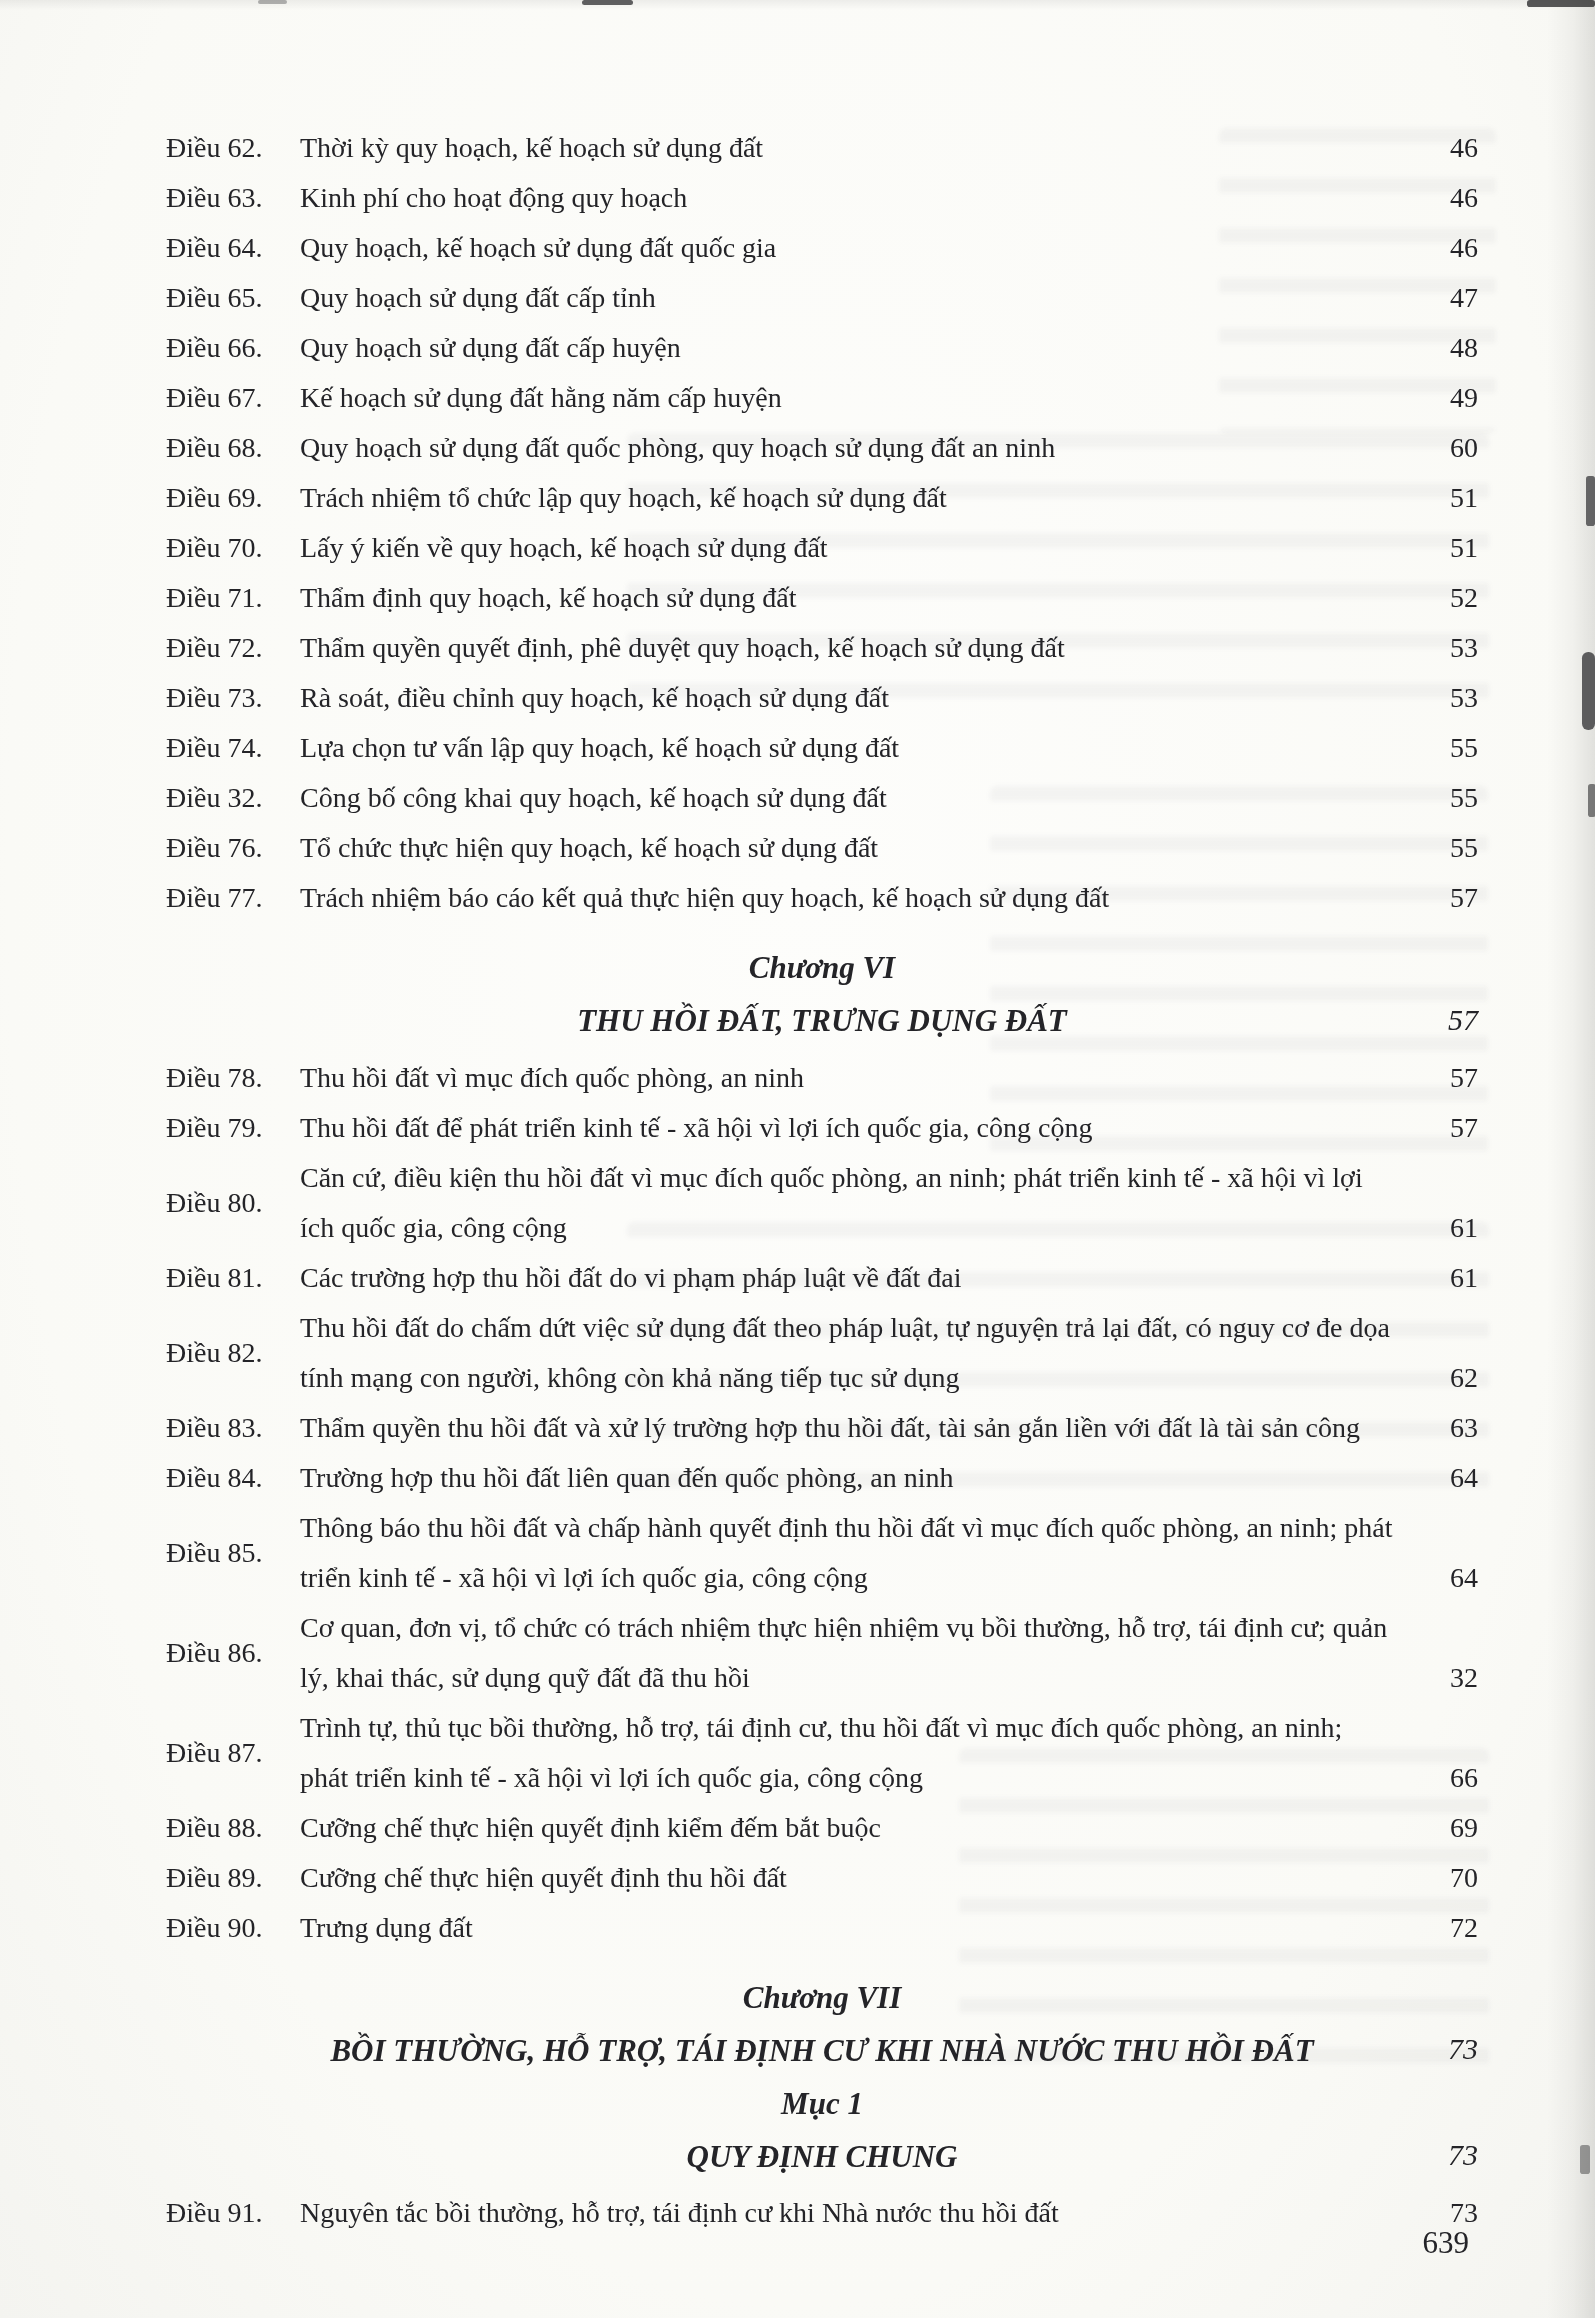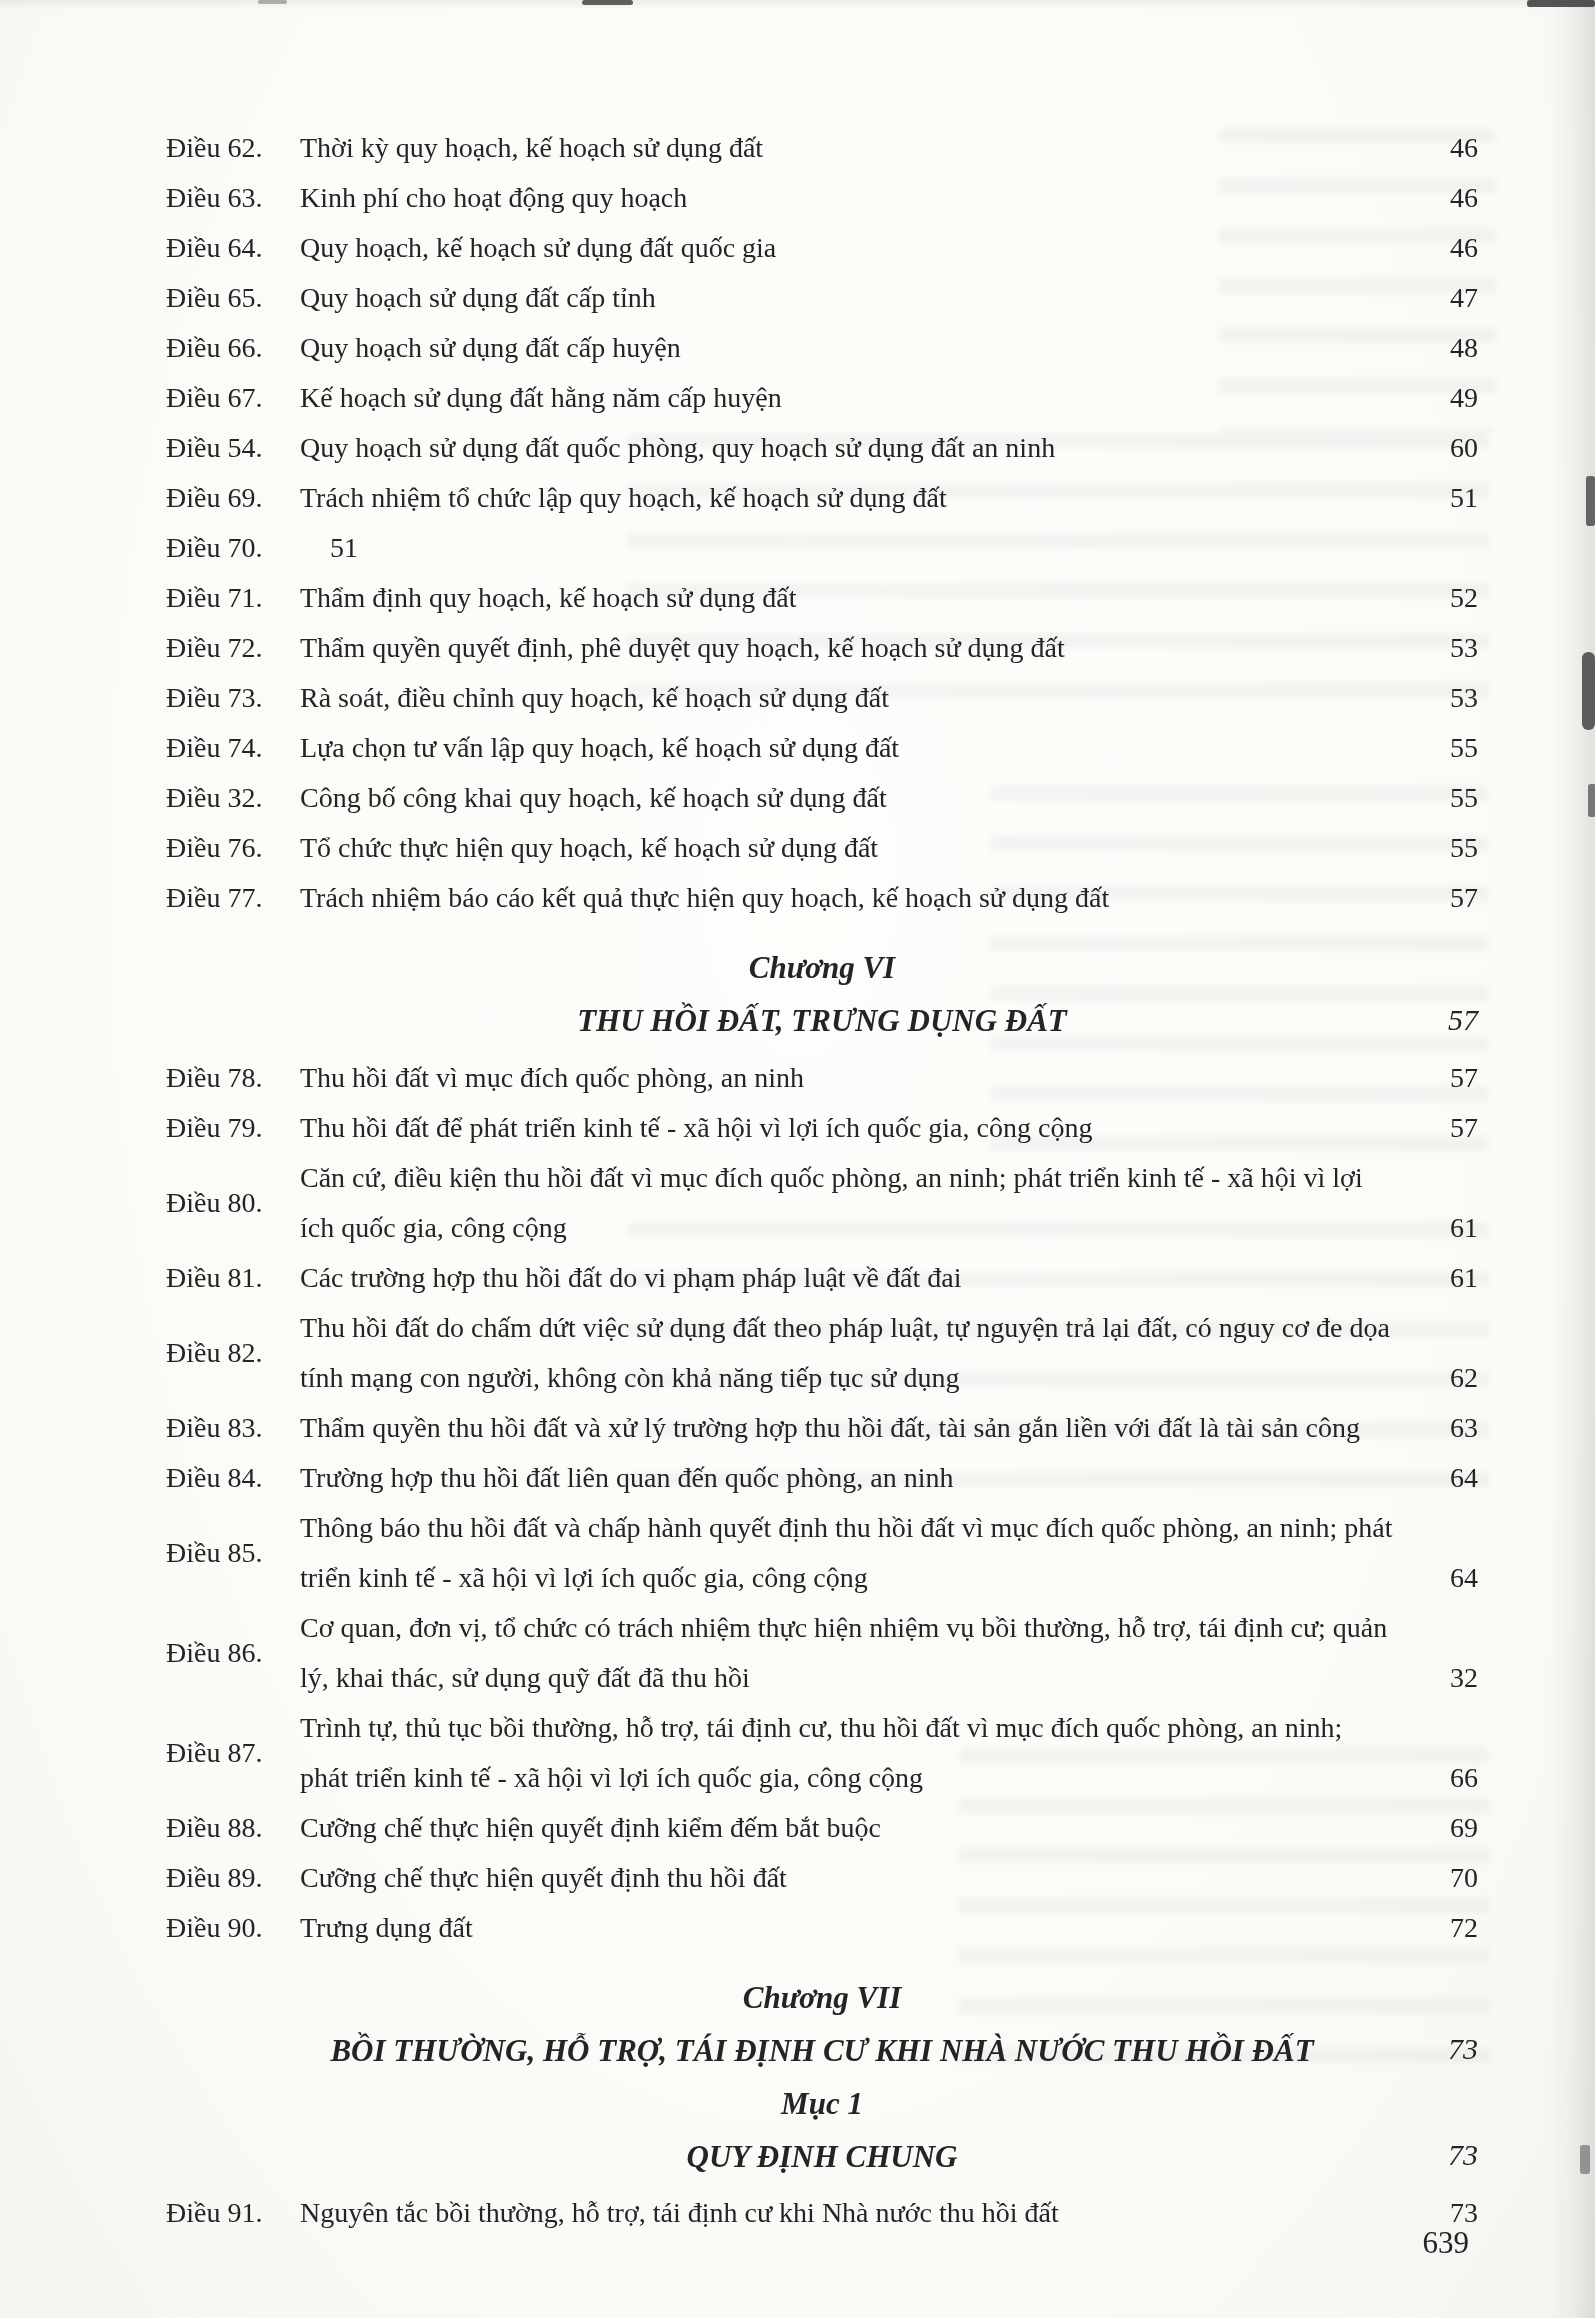--- a/index.html
+++ b/index.html
@@ -141,31 +141,32 @@
     <span class="label">Điều 66.</span>
     <span class="title">Quy hoạch sử dụng đất cấp huyện</span>
     <span class="pagenum">48</span>
   </div>
         <div class="entry">
     <span class="label">Điều 67.</span>
     <span class="title">Kế hoạch sử dụng đất hằng năm cấp huyện</span>
     <span class="pagenum">49</span>
   </div>
         <div class="entry">
-    <span class="label">Điều 54.</span>
+    <span class="label">Điều 68.</span>
     <span class="title">Quy hoạch sử dụng đất quốc phòng, quy hoạch sử dụng đất an ninh</span>
     <span class="pagenum">60</span>
   </div>
         <div class="entry">
     <span class="label">Điều 69.</span>
     <span class="title">Trách nhiệm tổ chức lập quy hoạch, kế hoạch sử dụng đất</span>
     <span class="pagenum">51</span>
   </div>
         <div class="entry">
     <span class="label">Điều 70.</span>
+    <span class="title">Lấy ý kiến về quy hoạch, kế hoạch sử dụng đất</span>
     <span class="pagenum">51</span>
   </div>
         <div class="entry">
     <span class="label">Điều 71.</span>
     <span class="title">Thẩm định quy hoạch, kế hoạch sử dụng đất</span>
     <span class="pagenum">52</span>
   </div>
         <div class="entry">
     <span class="label">Điều 72.</span>
     <span class="title">Thẩm quyền quyết định, phê duyệt quy hoạch, kế hoạch sử dụng đất</span>

